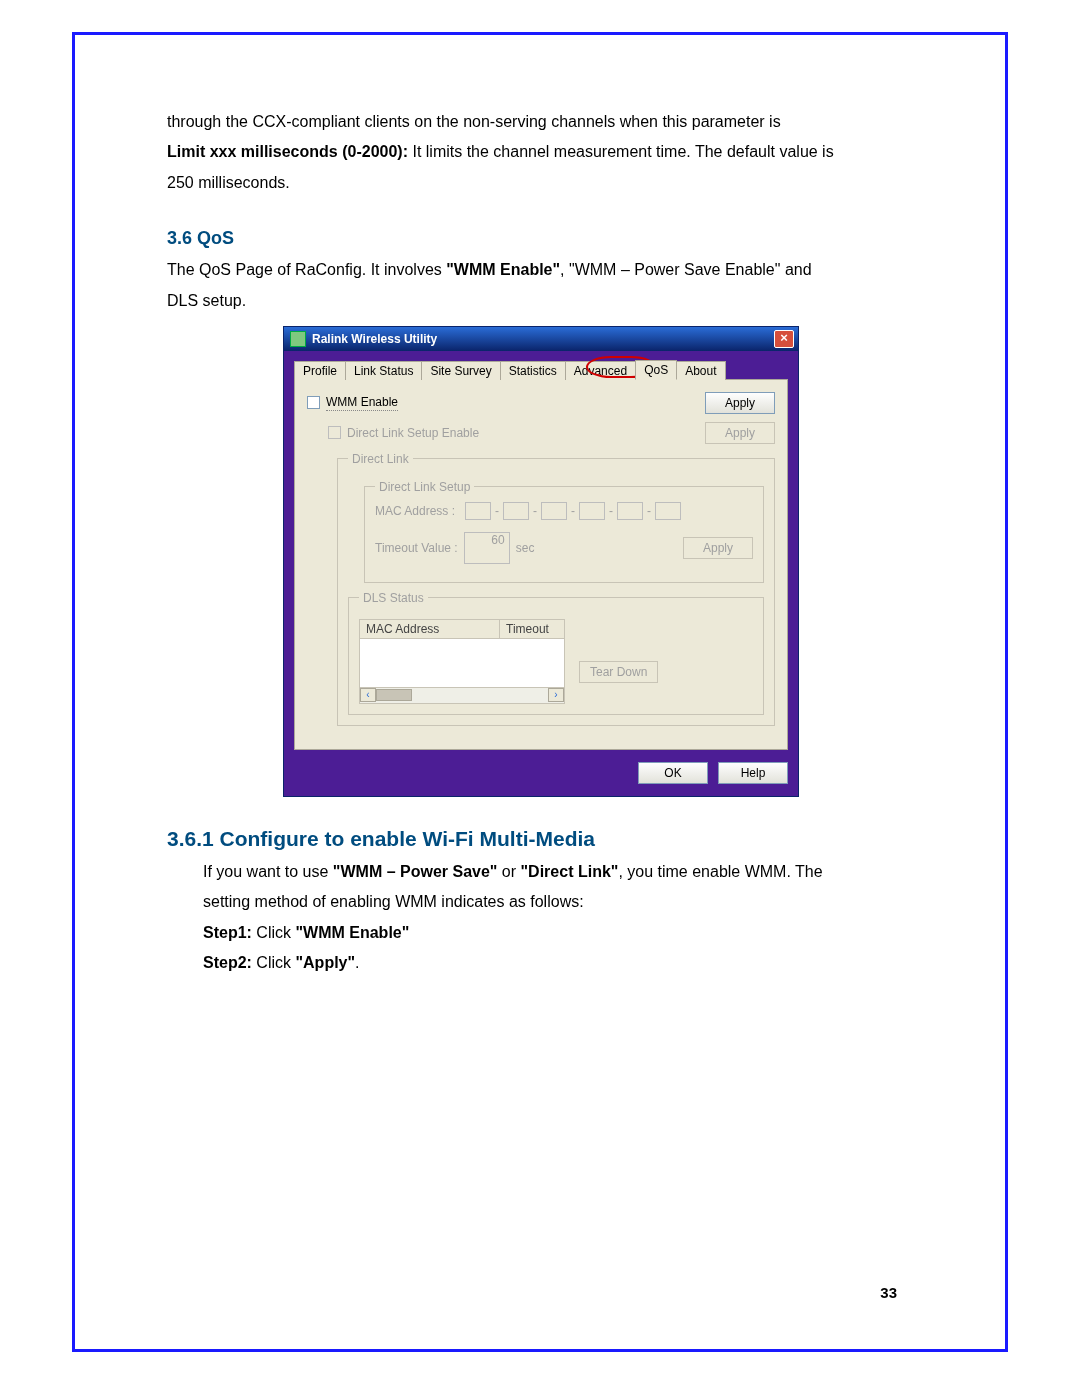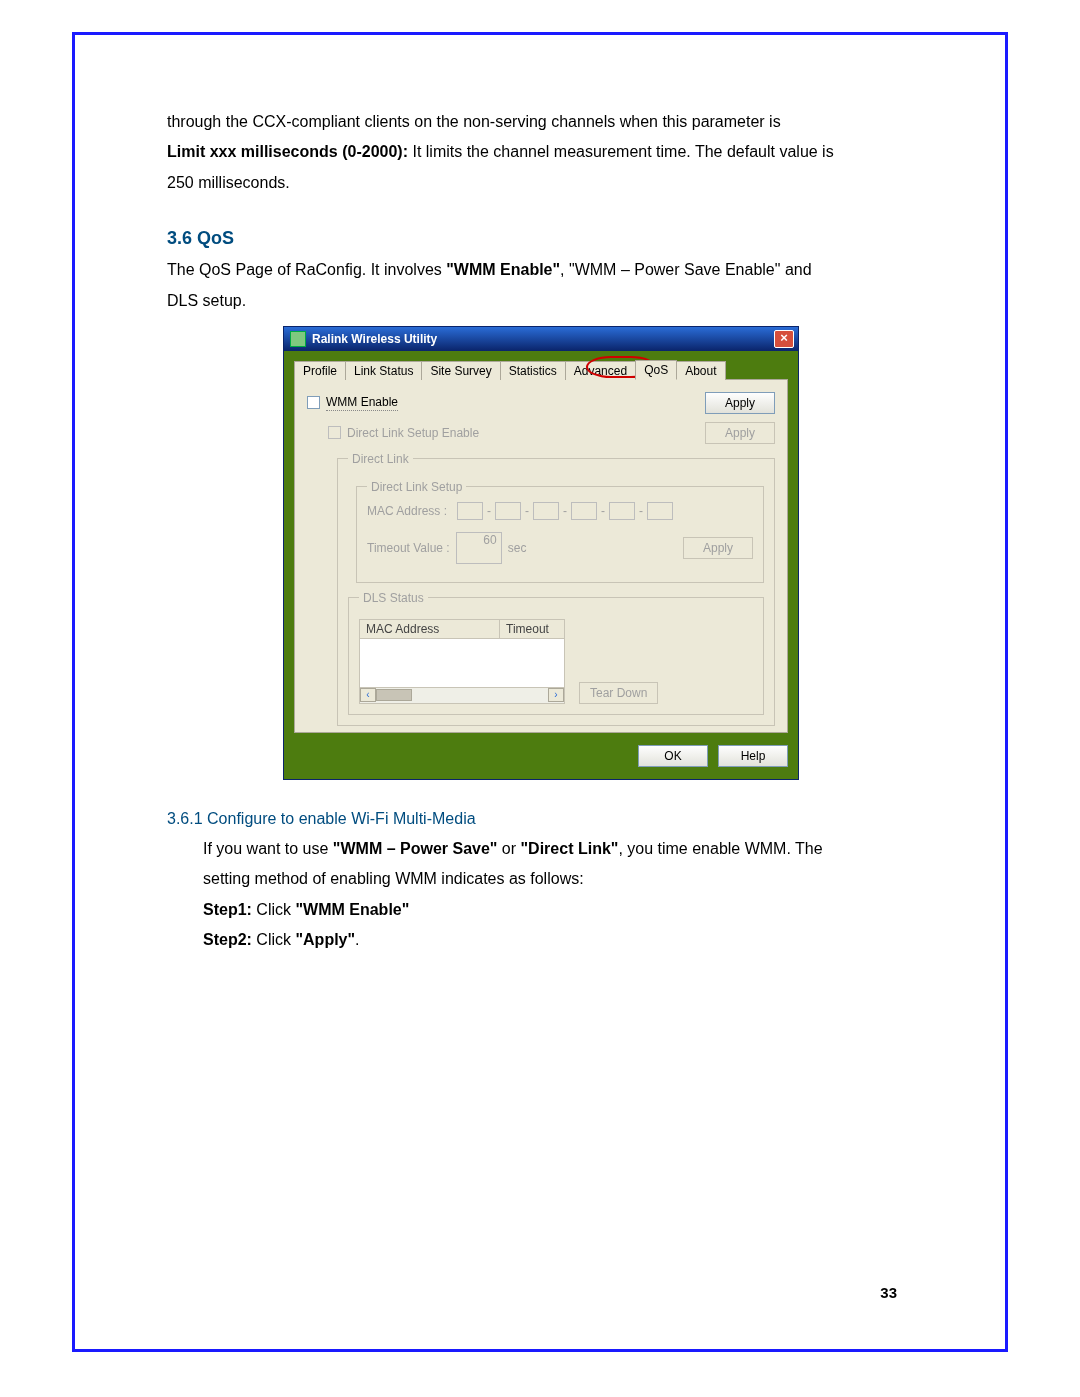--- a/index.html
+++ b/index.html
@@ -31,40 +31,40 @@
   .bold { font-weight: bold; }
   .h-sec {
     color: #004c7f;
     font-weight: bold;
     font-size: 18px;
     margin-top: 30px;
     margin-bottom: 6px;
   }
   .h-sub {
     color: #004c7f;
-    font-weight: normal;
-    font-size: 16px;
+    font-weight: bold;
+    font-size: 21px;
     margin-top: 30px;
     margin-bottom: 6px;
   }
   .indent { margin-left: 36px; }
   .pagenum {
     position: absolute;
     right: 108px;
     bottom: 48px;
     font-weight: bold;
     font-size: 15px;
   }
 
   
   .xp-window {
     width: 516px;
     margin: 10px auto 0 auto;
     border: 1px solid #0a246a;
-    background: #4d7c0f;
+    background: #4c1d95;
     font-family: Tahoma, Arial, sans-serif;
     font-size: 12px;
     color: #000;
   }
   .xp-titlebar {
     height: 24px;
     background: linear-gradient(#2a6cd6, #0a246a);
     display: flex;
     align-items: center;
     padding: 0 4px 0 6px;
@@ -118,21 +118,21 @@
     position: absolute;
     border: 2px solid #d00000;
     border-radius: 50%/70%;
     pointer-events: none;
   }
   .tabs-wrap { position: relative; }
 
   .tab-panel {
     border: 1px solid #aca899;
     border-top: none;
-    padding: 12px 12px 6px 12px;
+    padding: 12px 12px 23px 12px;
     background: #ece9d8;
   }
   .row { display: flex; align-items: center; margin-bottom: 8px; }
   .cb {
     width: 13px; height: 13px; border: 1px solid #7f9db9; background: #fff;
     margin-right: 6px;
   }
   .cb.disabled { background: #ece9d8; border-color: #bdbdbd; }
   .lbl { font-size: 12px; }
   .lbl.disabled { color: #a0a0a0; }
@@ -254,21 +254,21 @@
           <span class="cb disabled"></span>
           <span class="lbl disabled">Direct Link Setup Enable</span>
           <span class="right-btns">
             <button class="xp-btn disabled" disabled="">Apply</button>
           </span>
         </div>
 
         <fieldset class="xp-fs disabled">
           <legend>Direct Link</legend>
 
-          <fieldset class="xp-fs disabled" style="margin-left:8px;">
+          <fieldset class="xp-fs disabled" style="margin-left:16px;">
             <legend>Direct Link Setup</legend>
             <div class="mac-row">
               <span class="lbl">MAC Address :</span>
               <span class="mac-in"></span>
                 <span class="mac-dash">-</span>
               <span class="mac-in"></span>
                 <span class="mac-dash">-</span>
               <span class="mac-in"></span>
                 <span class="mac-dash">-</span>
               <span class="mac-in"></span>
@@ -284,21 +284,21 @@
               <span style="width:6px;"></span>
               <span class="lbl disabled">sec</span>
               <span class="right-btns">
                 <button class="xp-btn disabled" disabled="">Apply</button>
               </span>
             </div>
           </fieldset>
 
           <fieldset class="xp-fs disabled" style="margin-left:0; margin-top:8px;">
             <legend>DLS Status</legend>
-            <div style="display:flex; align-items:flex-end; gap:14px;">
+            <div style="display:flex; align-items:flex-start; gap:14px;">
               <div>
                 <div class="dls-table">
                   <div class="dls-head">
                     <div class="dls-h c1">MAC Address</div>
                     <div class="dls-h c2">Timeout</div>
                   </div>
                   <div class="dls-empty"></div>
                 </div>
                 <div class="xp-scroll" style="width:206px;">
                   <div class="sc-btn">‹</div>

